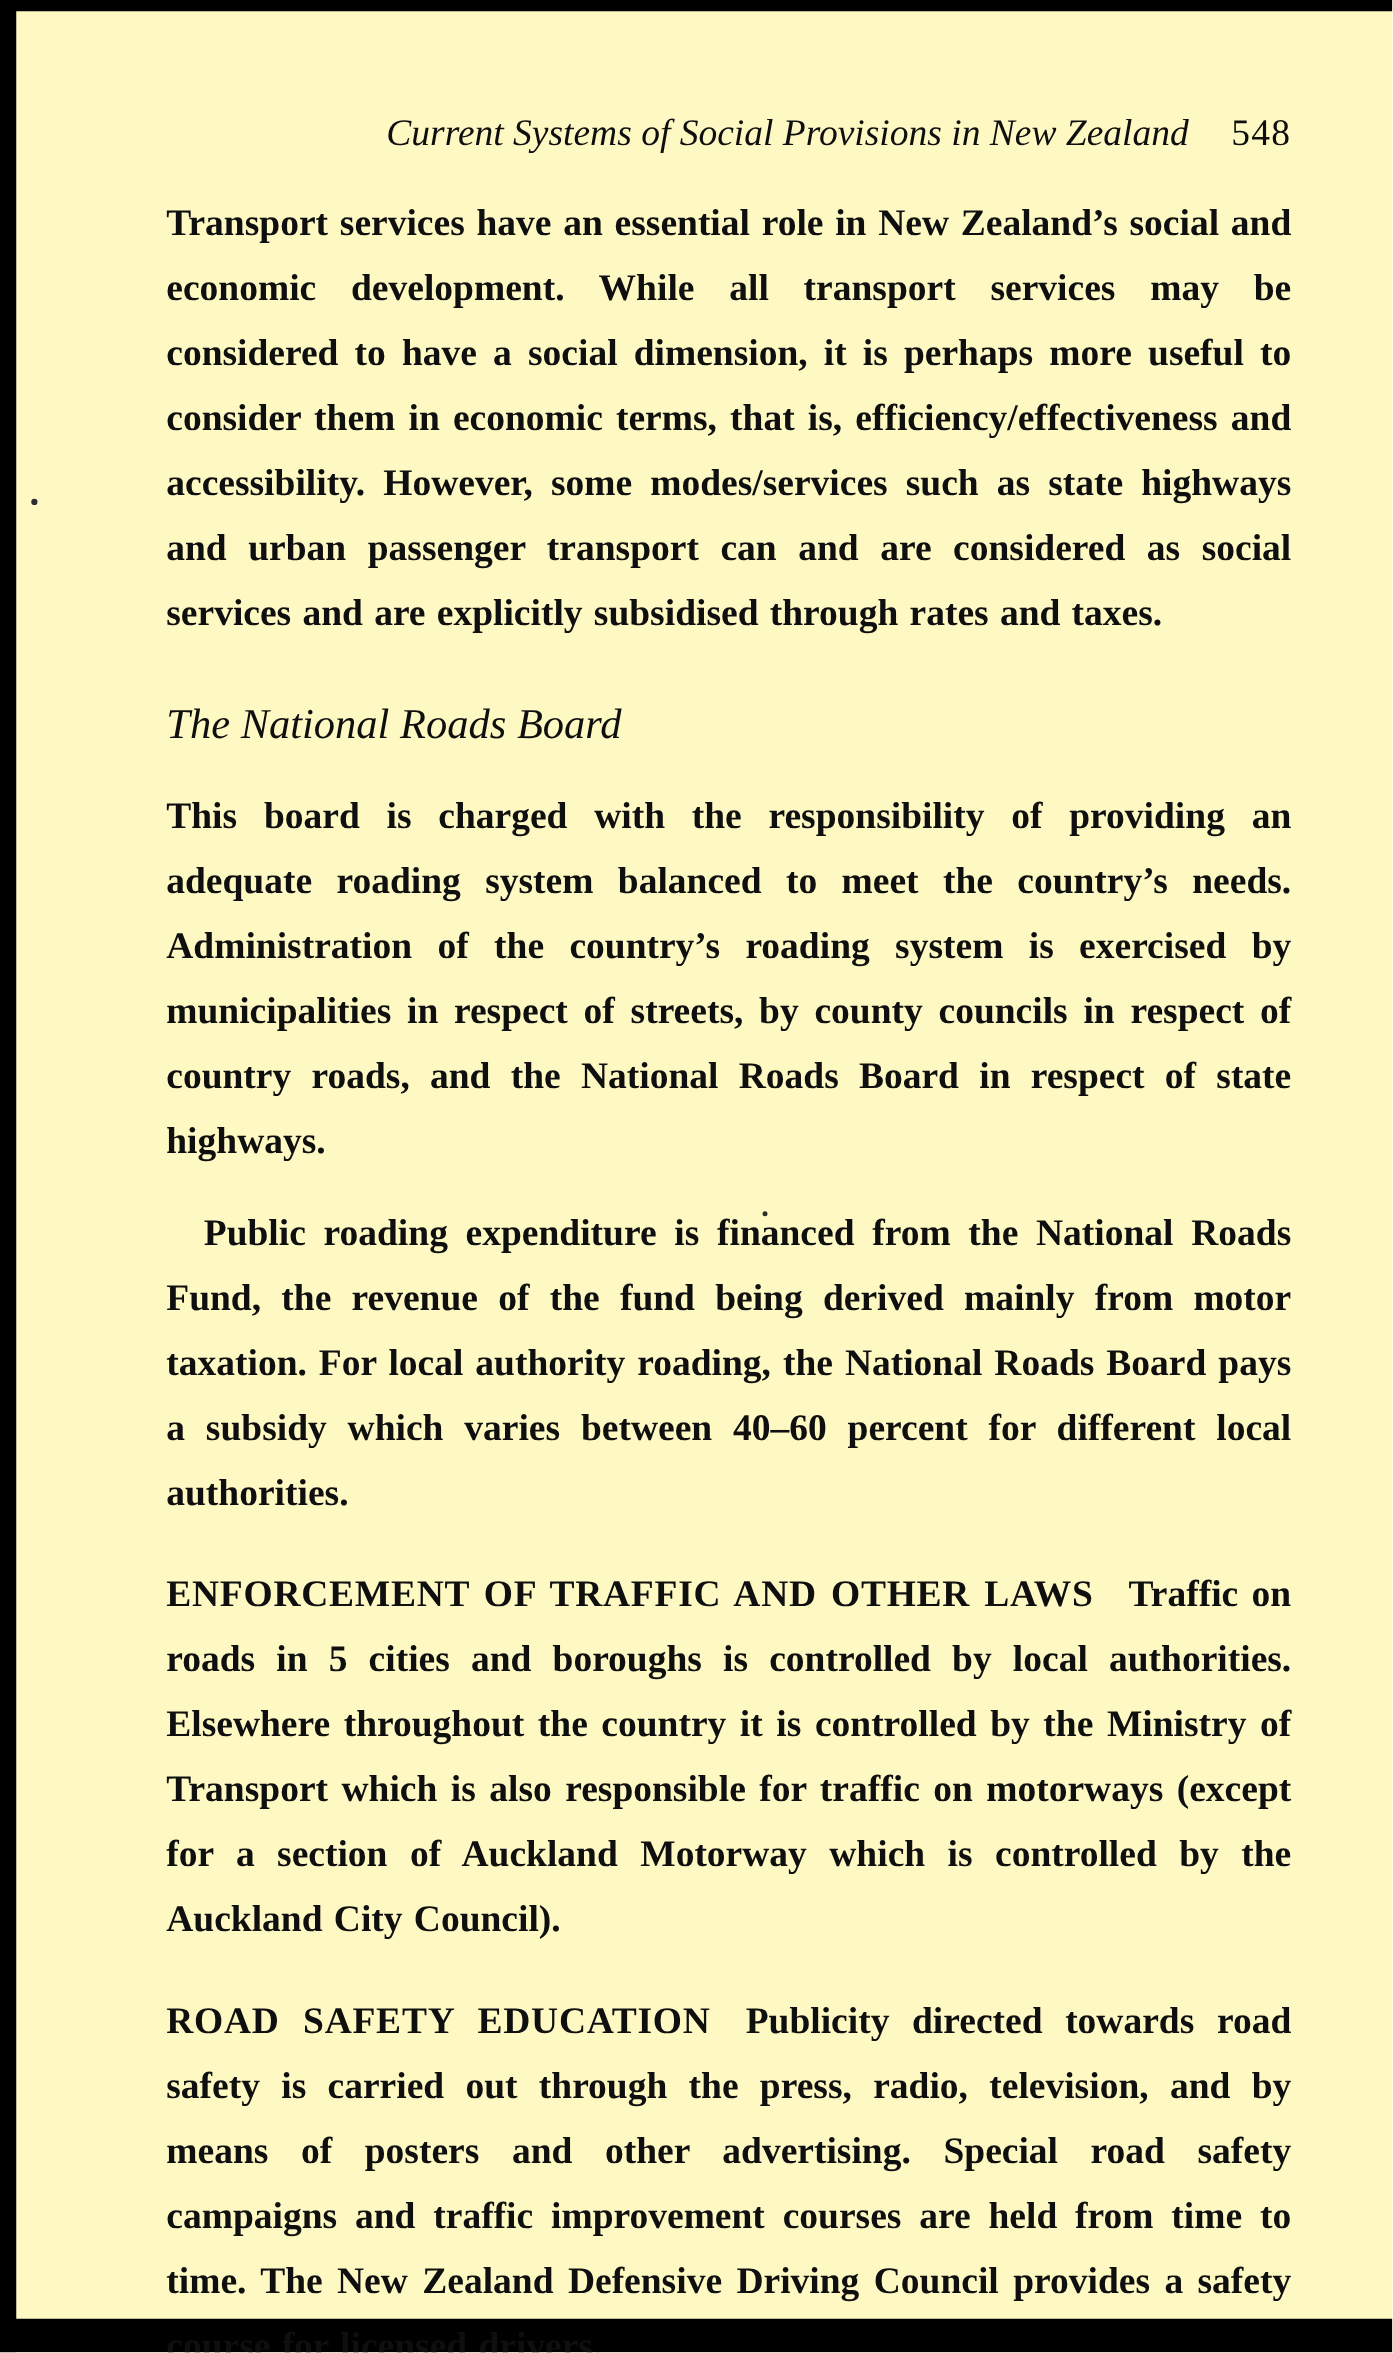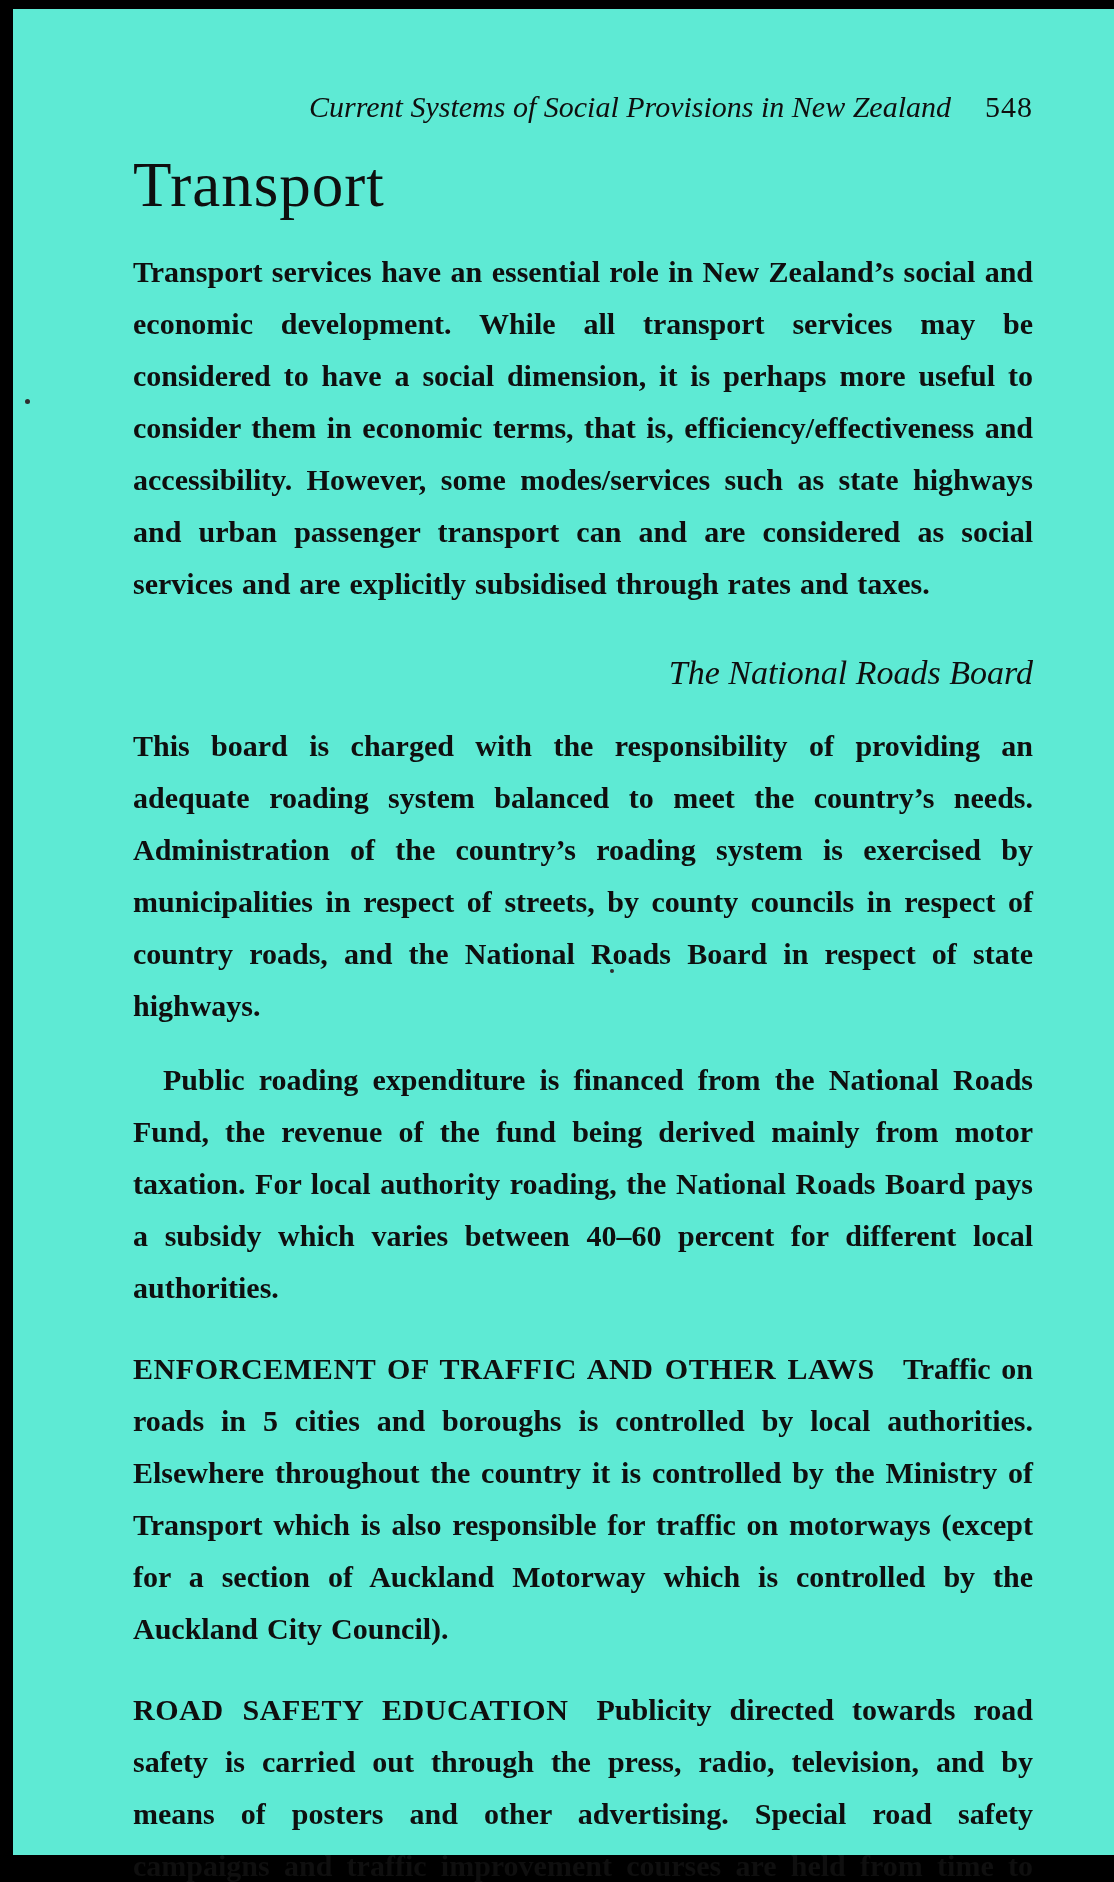--- a/index.html
+++ b/index.html
@@ -1,20 +1,20 @@
 <!DOCTYPE html>
 <html><head>
 <meta charset="utf-8">
 <style>
   html, body { margin: 0; padding: 0; background: #ffffff; }
   .page {
     position: relative;
     width: 1114px;
     height: 1882px;
-    background: #5eead4;
+    background: #fef9c3;
     overflow: hidden;
     font-family: "Liberation Serif", "DejaVu Serif", serif;
     color: #0f0f0f;
   }
   .edge { position: absolute; background: #000000; }
   .edge-top    { left: 0; top: 0; width: 100%; height: 9px; }
   .edge-left   { left: 0; top: 0; width: 13px; height: 100%; }
   .edge-bottom { left: 0; bottom: 0; width: 100%; height: 27px; }
   .speck { position: absolute; background: #2e2e2e; border-radius: 50%; }
   .speck-1 { left: 25px; top: 399px; width: 5px; height: 5px; }
@@ -65,21 +65,21 @@
     font-style: italic;
     font-weight: normal;
   }
   .subsec {
     font-size: 34px;
     line-height: 37px;
     font-style: italic;
     font-weight: normal;
     margin: 0;
   }
-  .mt-nrb { margin-top: 44px; text-align: right; }
+  .mt-nrb { margin-top: 44px; }
   .mt-rs  { margin-top: 34px; }
 
   .caps-label {
     font-size: 30px;
     letter-spacing: 0.6px;
     margin-right: 28px;
   }
 </style>
 </head>
 <body>
@@ -92,21 +92,20 @@
   <div class="speck speck-1"></div>
   <div class="speck speck-2"></div>
 
   <div class="content">
 
     <div class="running-head">
       <span class="rh-title">Current Systems of Social Provisions in New Zealand</span>
       <span class="rh-page">548</span>
     </div>
 
-    <h1 class="chapter-title">Transport</h1>
 
     <p class="body intro">Transport services have an essential role in New Zealand’s social and economic development. While all transport services may be considered to have a social dimension, it is perhaps more useful to consider them in economic terms, that is, efficiency/effectiveness and accessibility. However, some modes/services such as state highways and urban passenger transport can and are considered as social services and are explicitly subsidised through rates and taxes.</p>
 
 
     <h3 class="subsec mt-nrb">The National Roads Board</h3>
 
     <p class="body">This board is charged with the responsibility of providing an adequate roading system balanced to meet the country’s needs. Administration of the country’s roading system is exercised by municipalities in respect of streets, by county councils in respect of country roads, and the National Roads Board in respect of state highways.</p>
 
     <p class="body indent">Public roading expenditure is financed from the National Roads Fund, the revenue of the fund being derived mainly from motor taxation. For local authority roading, the National Roads Board pays a subsidy which varies between 40–60 percent for different local authorities.</p>
 

